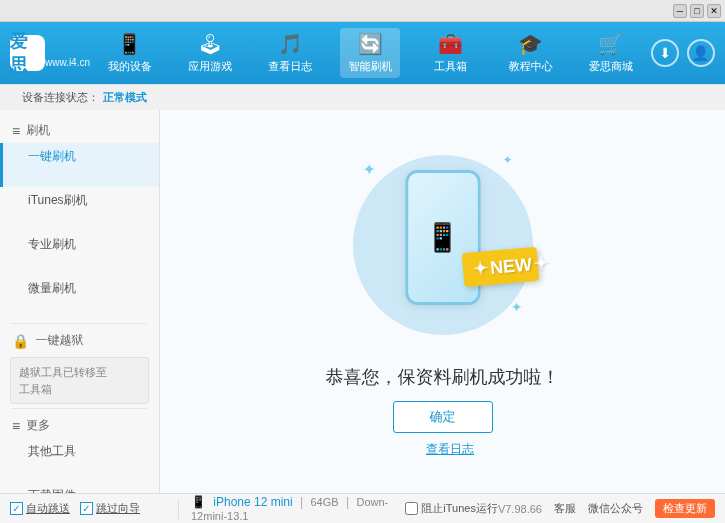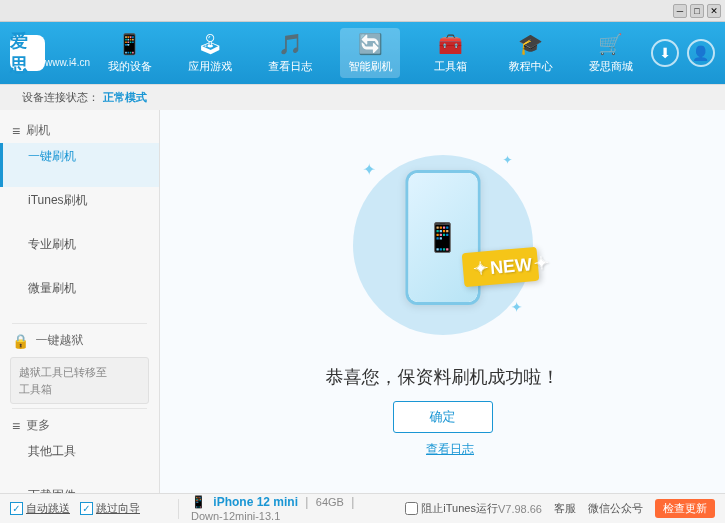--- a/index.html
+++ b/index.html
@@ -331,21 +331,21 @@
       font-size: 11px;
       color: #555;
       text-decoration: underline;
     }
     .device-info {
       flex: 1;
       padding-left: 4px;
     }
     .device-name {
       color: #1a96d4;
-      font-weight: bold;
+      font-weight: normal;
       font-size: 12px;
     }
     .device-detail {
       color: #888;
       font-size: 11px;
     }
     .bottom-right {
       display: flex;
       align-items: center;
       gap: 12px;

